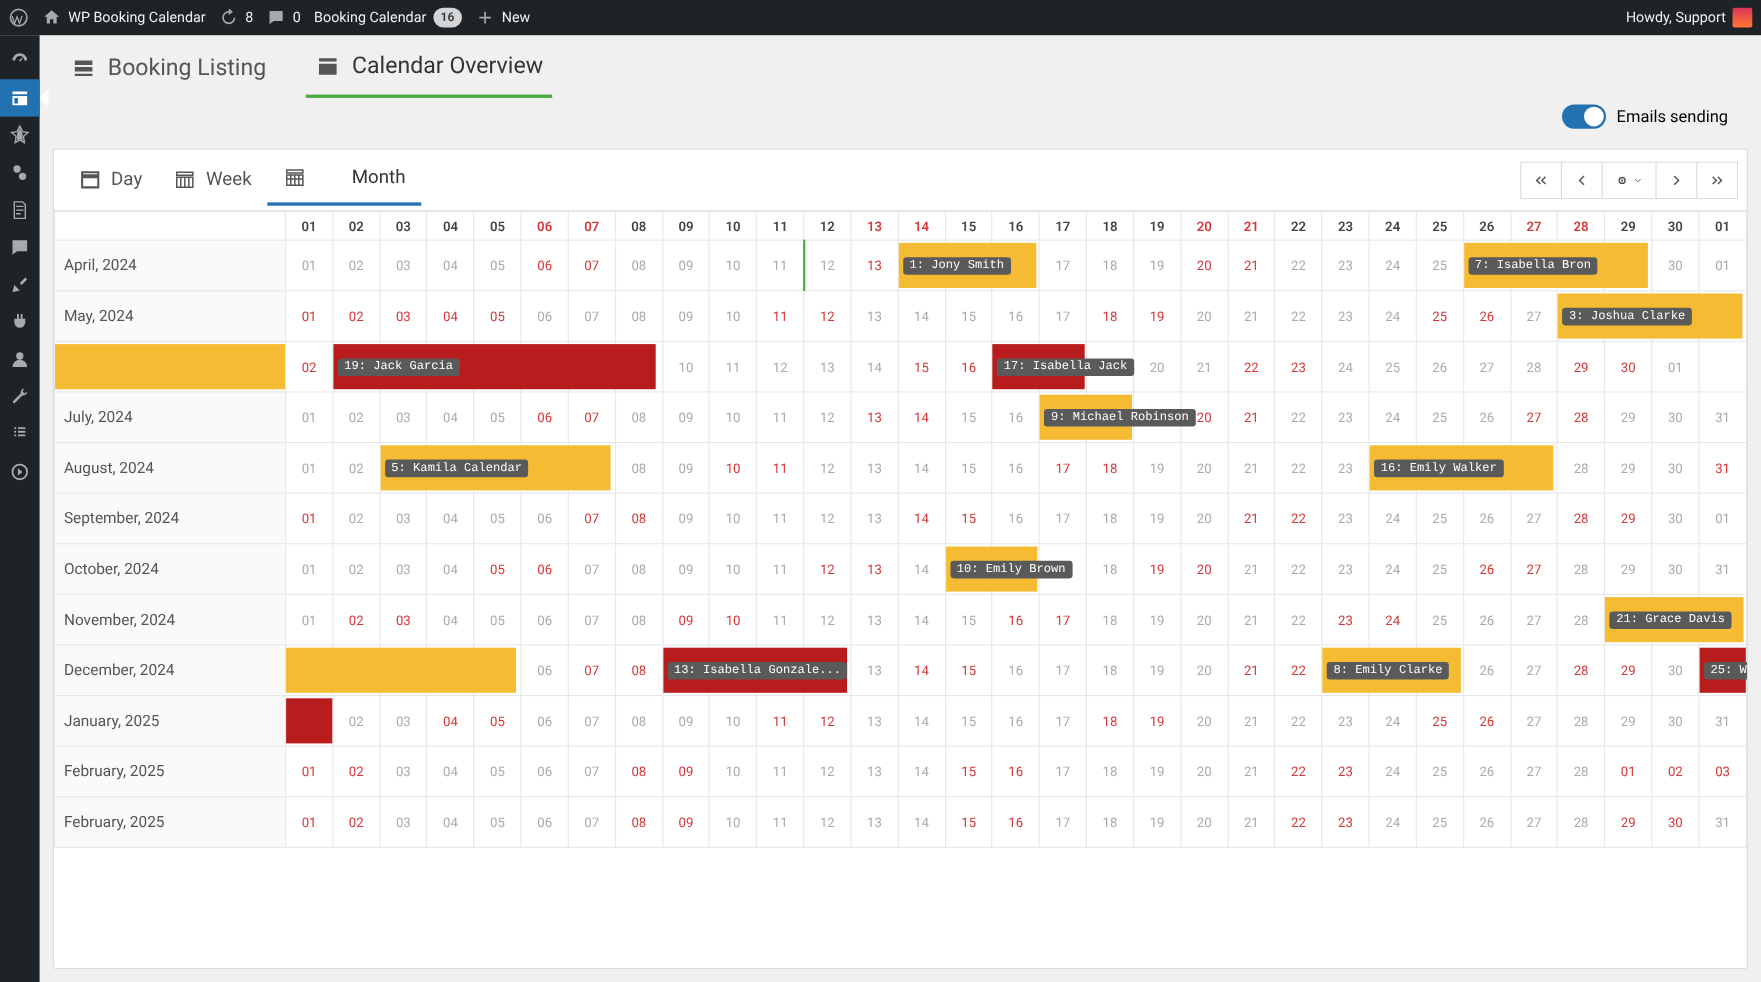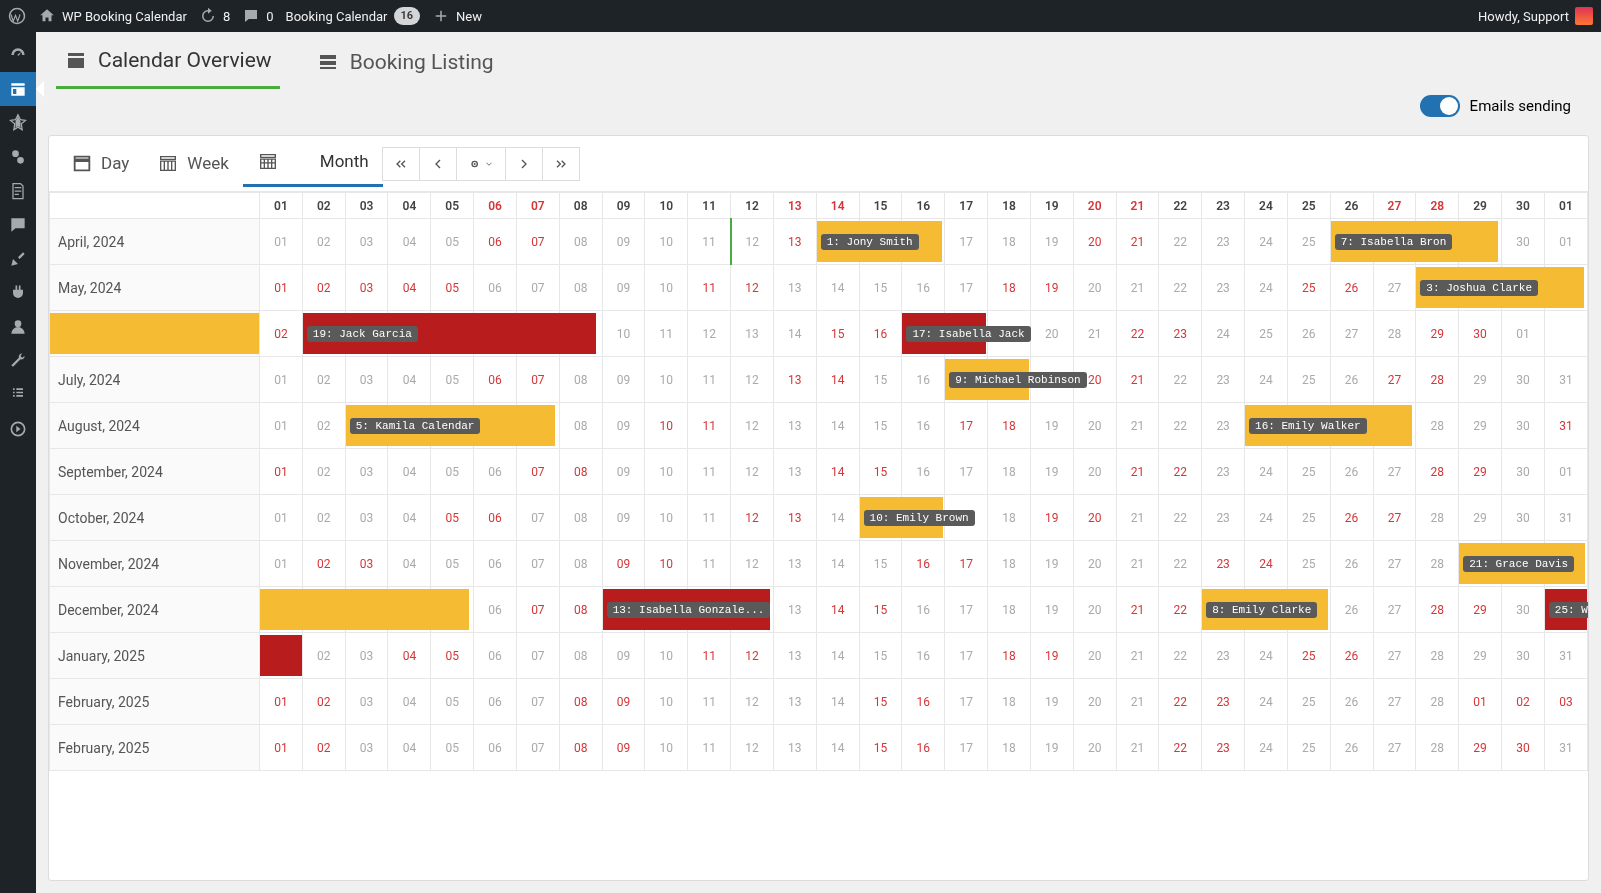--- a/index.html
+++ b/index.html
@@ -28,21 +28,21 @@
 .tab-main svg { width: 24px; height: 24px; fill: #555; }
 .searchbox { display: flex; align-items: center; }
 .searchbox input { height: 36px; border: 1px solid #c3c4c7; padding: 0 10px; font-size: 15px; width: 180px; border-radius: 3px 0 0 3px; }
 .searchbox button { height: 36px; border: 1px solid #c3c4c7; border-left: none; background: #f6f7f7; padding: 0 10px; cursor: pointer; display: flex; align-items: center; gap: 4px; font-size: 15px; border-radius: 0 3px 3px 0; }
 
 .emailbar { display: flex; justify-content: flex-end; align-items: center; gap: 10px; padding: 6px 18px 18px; font-size: 15px; }
 .toggle { width: 40px; height: 22px; background: #2271b1; border-radius: 11px; position: relative; }
 .toggle::after { content:''; position:absolute; right:2px; top:2px; width:18px; height:18px; border-radius:50%; background:#fff; }
 
 .panel { flex: 1; background: #fff; border: 1px solid #dcdcde; border-radius: 3px; display: flex; flex-direction: column; overflow: hidden; }
-.viewbar { display: flex; align-items: center; padding: 4px 8px; border-bottom: 1px solid #e7e7e7; }
+.viewbar { display: flex; justify-content: space-between; align-items: center; padding: 4px 8px; border-bottom: 1px solid #e7e7e7; }
 .viewtabs { display: flex; }
 .viewtab { display: flex; align-items: center; gap: 8px; padding: 10px 14px 12px; font-size: 17px; color: #555; cursor: pointer; }
 .viewtab.active { border-bottom: 3px solid #2271b1; color: #333; gap: 41px; }
 .viewtab svg { width: 22px; height: 22px; fill: #555; }
 .navbtns { display: flex; }
 .navbtn { width: 38px; height: 34px; border: 1px solid #dcdcde; background: #fff; display: flex; align-items: center; justify-content: center; cursor: pointer; margin-left: -1px; }
 .navbtn svg { width: 16px; height: 16px; fill: #555; }
 
 .grid { flex: 1; overflow: auto; }
 table { border-collapse: collapse; width: 100%; table-layout: fixed; }
@@ -168,31 +168,31 @@
         <svg viewBox="0 0 24 24">
           <circle cx="12" cy="12" r="8" fill="none" stroke="#a7aaad" stroke-width="2"></circle>
           <path d="M10 8l5 4-5 4z"></path>
         </svg>
       </div>
   </div>
 
   <div class="main">
     <div class="tabbar">
       <div class="tabs-main">
+        <div class="tab-main">
+          <svg viewBox="0 0 24 24">
+              <path d="M4 5h16v4H4zm0 6h16v4H4zm0 6h16v2H4z"></path>
+            </svg>
+          <span>Booking Listing</span>
+        </div>
         <div class="tab-main active">
           <svg viewBox="0 0 24 24">
               <path d="M4 5h16v3H4zm0 5h16v10H4zm2 2h4v6H6z"></path>
             </svg>
           <span>Calendar Overview</span>
-        </div>
-        <div class="tab-main">
-          <svg viewBox="0 0 24 24">
-              <path d="M4 5h16v4H4zm0 6h16v4H4zm0 6h16v2H4z"></path>
-            </svg>
-          <span>Booking Listing</span>
         </div>
       </div>
     </div>
 
     <div class="emailbar">
       <div class="toggle"></div>
       <span>Emails sending</span>
     </div>
 
     <div class="panel">

